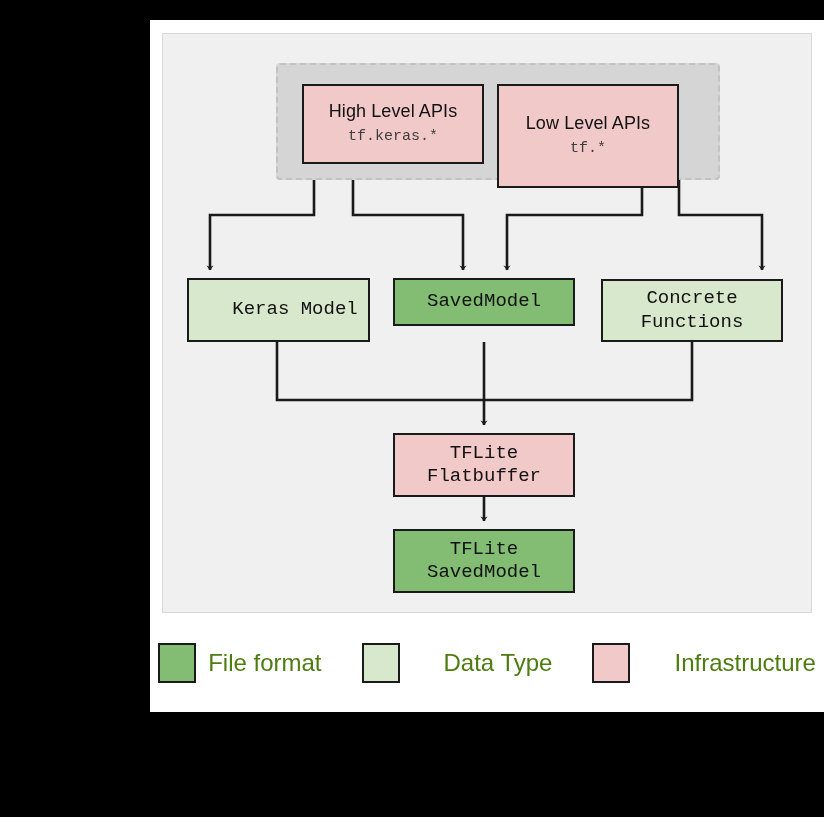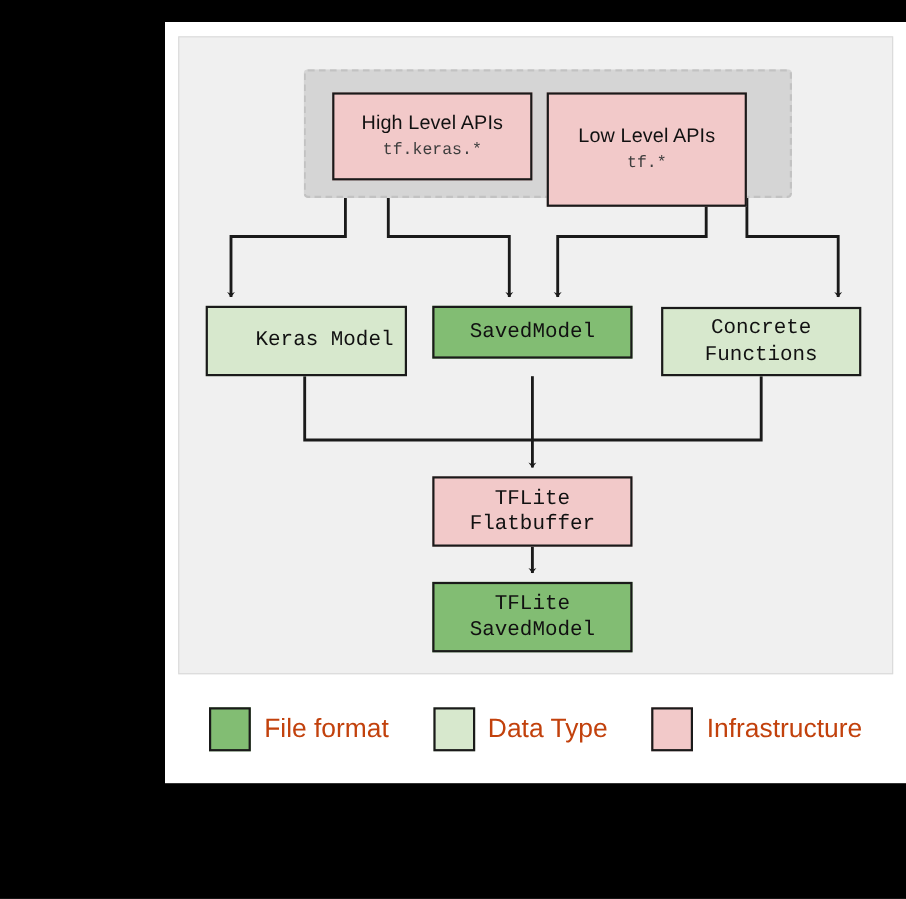--- a/index.html
+++ b/index.html
@@ -111,35 +111,35 @@
     width: 650px;
     height: 70px;
     display: flex;
     align-items: center;
     justify-content: center;
   }
   .legend-item {
     display: flex;
     align-items: center;
   }
-  .legend-item + .legend-item { margin-left: 40px; }
+  .legend-item + .legend-item { margin-left: 40px; gap: 32px; }
   .legend-swatch {
     width: 38px;
     height: 40px;
     border: 2.5px solid #1a1a1a;
     box-sizing: border-box;
   }
   .legend-swatch.green  { background: #82bd73; }
   .legend-swatch.lgreen { background: #d7e8cd; }
   .legend-swatch.pink   { background: #f2c9c9; }
   .legend-label {
     margin-left: 12px;
     font-family: "Liberation Sans", sans-serif;
     font-size: 24px;
-    color: #c2410c;
+    color: #4d7c0f;
     white-space: nowrap;
   }
 </style>
 </head>
 <body>
 
 <div id="page-card">
 
   <div id="diagram-panel">
 

